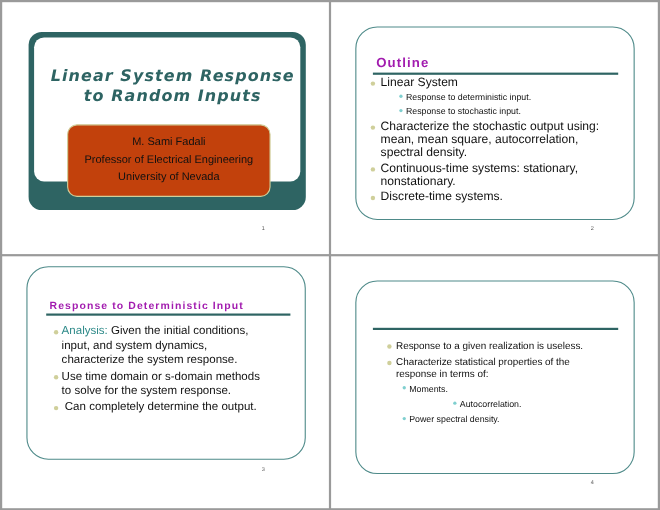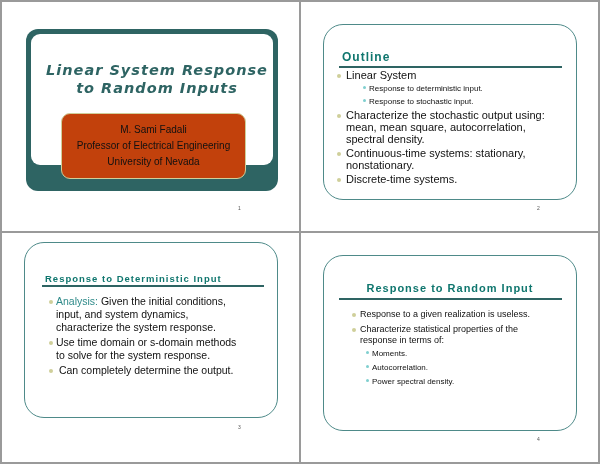--- a/index.html
+++ b/index.html
@@ -43,21 +43,21 @@
       text-align: center; padding-top: 8px;
     }
     .author-box div { font-size: 10px; line-height: 16px; color: #111; }
 
     
     .frame {
       position: absolute; left: 22px; top: 22px; width: 254px; height: 176px;
       border: 1.5px solid #4e8a89; border-radius: 20px; background: #fff;
     }
     .slide-title {
-      position: absolute; font-weight: bold; color: #0f766e; letter-spacing: 1px;
+      position: absolute; font-weight: bold; color: #a21caf; letter-spacing: 1px;
     }
     .rule { position: absolute; height: 2px; background: #2e6463; }
 
     ul.bullets { position: absolute; list-style: none; }
     ul.bullets li { position: relative; color: #111; }
     ul.bullets li .dot {
       position: absolute; width: 4px; height: 4px; border-radius: 50%; background: #cfcf9a;
     }
     ul.subs li .sdot {
       position: absolute; width: 3px; height: 3px; border-radius: 50%; background: #7fcfcf;
@@ -139,32 +139,31 @@
     <li style="margin-top:2px;text-align:center;">
       <span class="dot" style="left:-7px; top:5px;"></span>
       <div>Can completely determine the output.</div>
     </li>
   </ul>
   <div class="pagenum" style="left:236px; top:204px;">3</div>
 </div>
 
 <div class="slide s4">
   <div class="frame"></div>
-  <div class="slide-title" style="left:0; width:298px; text-align:center; top:49px; font-size:11px;">Response to Random Input</div>
   <div class="rule" style="left:38px; top:65px; width:223px;"></div>
   <ul class="bullets" style="left:59px; top:76px; font-size:9px; line-height:11px;">
     <li>
       <span class="dot" style="left:-8px; top:4px;"></span>
       <div>Response to a given realization is useless.</div>
     </li>
     <li style="margin-top:4px;">
       <span class="dot" style="left:-8px; top:4px;"></span>
       <div>Characterize statistical properties of the</div>
       <div>response in terms of:</div>
       <ul class="subs" style="list-style:none; font-size:8px; line-height:14px; margin-left:12px; margin-top:1px;">
         <li style="position:relative;"><span class="sdot" style="left:-6px; top:4px;"></span><span>Moments.</span></li>
-        <li style="position:relative;"><span class="sdot" style="left:-6px; top:4px;"></span><span>Autocorrelation.</span></li>
+        <li style="position:relative;margin-left:46px;"><span class="sdot" style="left:-6px; top:4px;"></span><span>Autocorrelation.</span></li>
         <li style="position:relative;"><span class="sdot" style="left:-6px; top:4px;"></span><span>Power spectral density.</span></li>
       </ul>
     </li>
   </ul>
   <div class="pagenum" style="left:236px; top:203px;">4</div>
 </div>
 
 </body></html>

